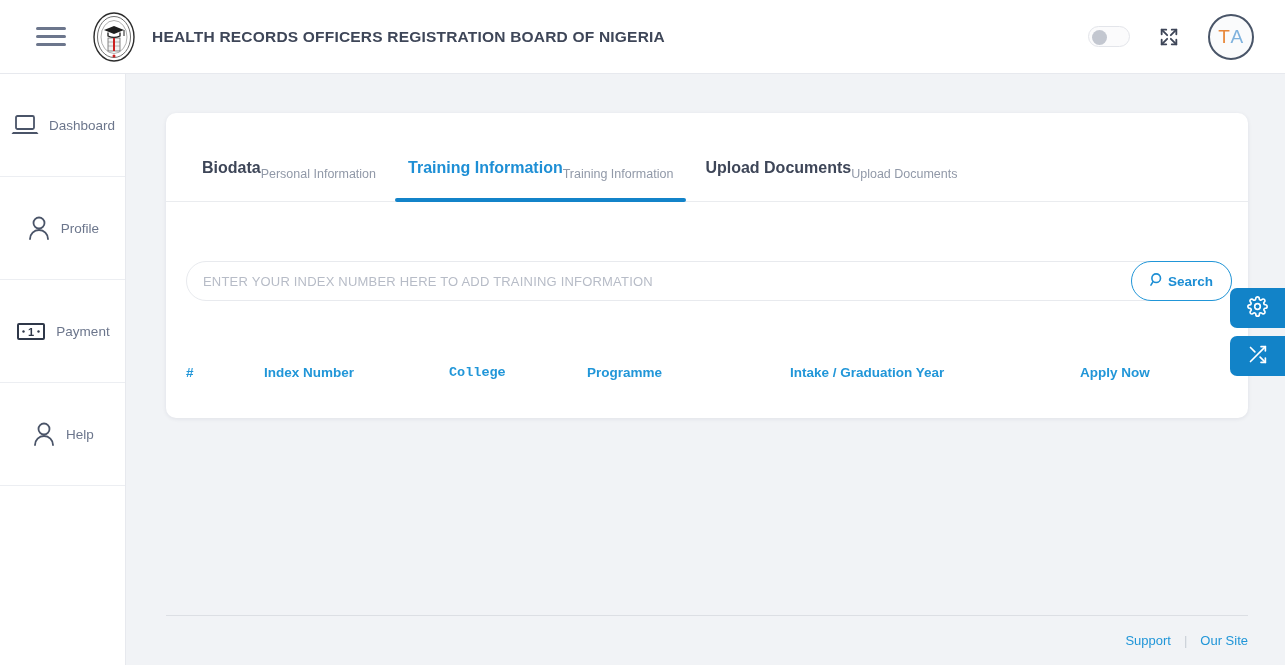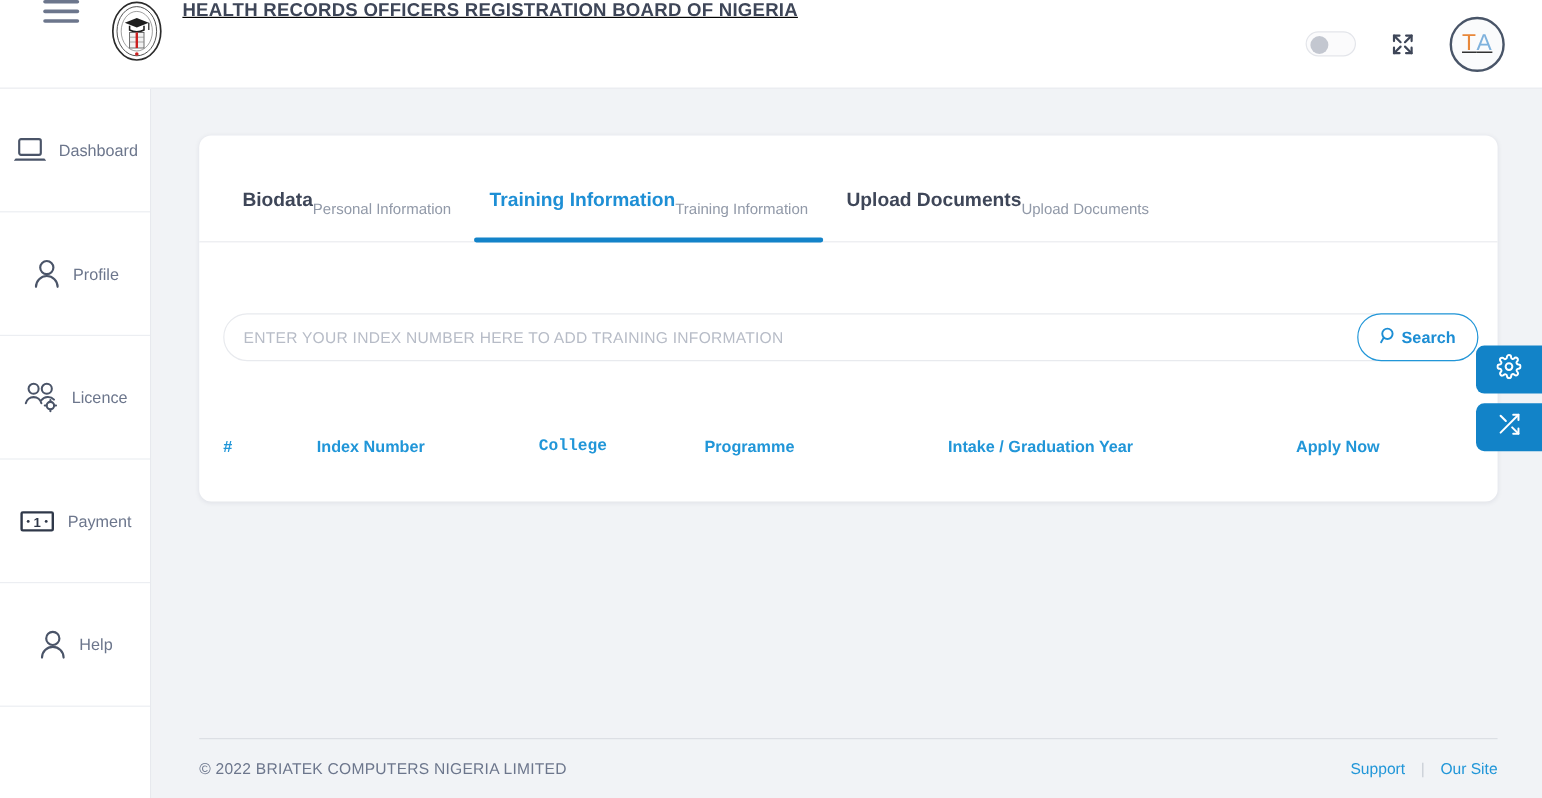--- a/index.html
+++ b/index.html
@@ -14,21 +14,21 @@
 
   
   .topbar {
     position: absolute;
     top: 0; left: 0;
     width: 1285px;
     height: 74px;
     background: #ffffff;
     border-bottom: 1px solid #e7e9ee;
     display: flex;
-    text-decoration: underline;
+    align-items: center;
   }
   .hamburger {
     width: 30px;
     margin-left: 36px;
     display: flex;
     flex-direction: column;
     gap: 5px;
     cursor: pointer;
   }
   .hamburger span {
@@ -334,36 +334,20 @@
   <div class="nav-item">
     <span class="nav-icon">
       <svg width="26" height="28" viewBox="0 0 26 28" fill="none" stroke="#4a5468" stroke-width="1.8" stroke-linecap="round">
         <circle cx="13" cy="9" r="5.5"></circle>
         <path d="M4 25 a9 9 0 0 1 18 0"></path>
       </svg>
     </span>
     <span class="label">Profile</span>
   </div>
 
-  <div class="nav-item">
-    <span class="nav-icon">
-      <svg width="32" height="28" viewBox="0 0 32 28" fill="none" stroke="#4a5468" stroke-width="1.7" stroke-linecap="round">
-        <circle cx="9" cy="7" r="4.2"></circle>
-        <path d="M2.5 19 a6.7 6.7 0 0 1 13 0"></path>
-        <circle cx="20" cy="7" r="4.2"></circle>
-        <path d="M15.5 16.5 a6.8 6.8 0 0 1 10.5 -0.5"></path>
-        <circle cx="23" cy="21" r="3.1"></circle>
-        <line x1="23" y1="16.3" x2="23" y2="17.8"></line>
-        <line x1="23" y1="24.2" x2="23" y2="25.7"></line>
-        <line x1="18.3" y1="21" x2="19.8" y2="21"></line>
-        <line x1="26.2" y1="21" x2="27.7" y2="21"></line>
-      </svg>
-    </span>
-    <span class="label">Licence</span>
-  </div>
 
   <div class="nav-item">
     <span class="nav-icon">
       <svg width="32" height="22" viewBox="0 0 32 22" fill="none" stroke="#2f3849" stroke-width="2">
         <rect x="3" y="4" width="26" height="15" rx="1"></rect>
         <circle cx="8.5" cy="11.5" r="1.2" fill="#2f3849" stroke="none"></circle>
         <circle cx="23.5" cy="11.5" r="1.2" fill="#2f3849" stroke="none"></circle>
         <text x="16" y="16" font-size="11" font-weight="bold" fill="#2f3849" stroke="none" text-anchor="middle" font-family="Liberation Sans, sans-serif">1</text>
       </svg>
     </span>
@@ -443,19 +427,18 @@
       <line x1="4" y1="20" x2="21" y2="3"></line>
       <polyline points="21,16 21,21 16,21"></polyline>
       <line x1="15" y1="15" x2="21" y2="21"></line>
       <line x1="4" y1="4" x2="9" y2="9"></line>
     </svg>
   </span>
 </div>
 
 <div class="footer-divider"></div>
 <div class="footer">
-  <div class="copyright">© 2022 BRIATEK COMPUTERS NIGERIA LIMITED</div>
   <div class="footer-links">
     <a>Support</a>
     <span class="footer-sep">|</span>
     <a>Our Site</a>
   </div>
 </div>
 
 </body></html>

